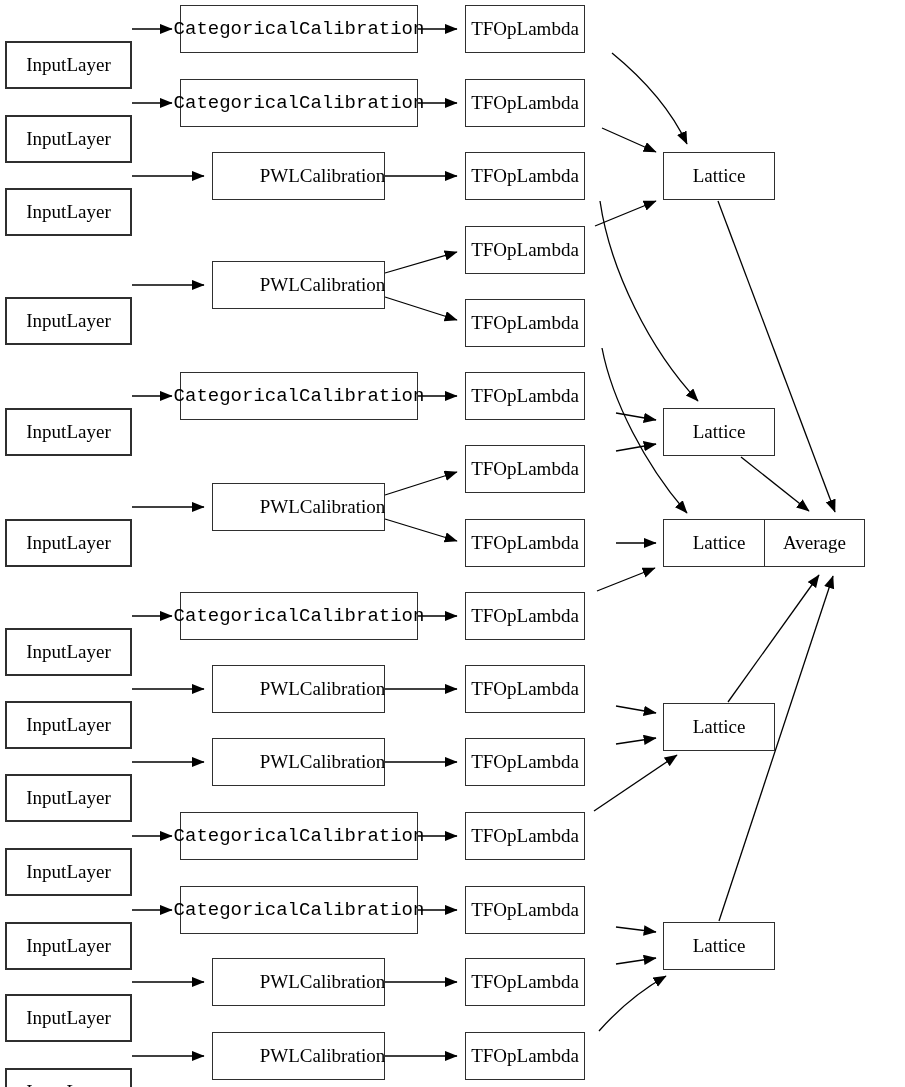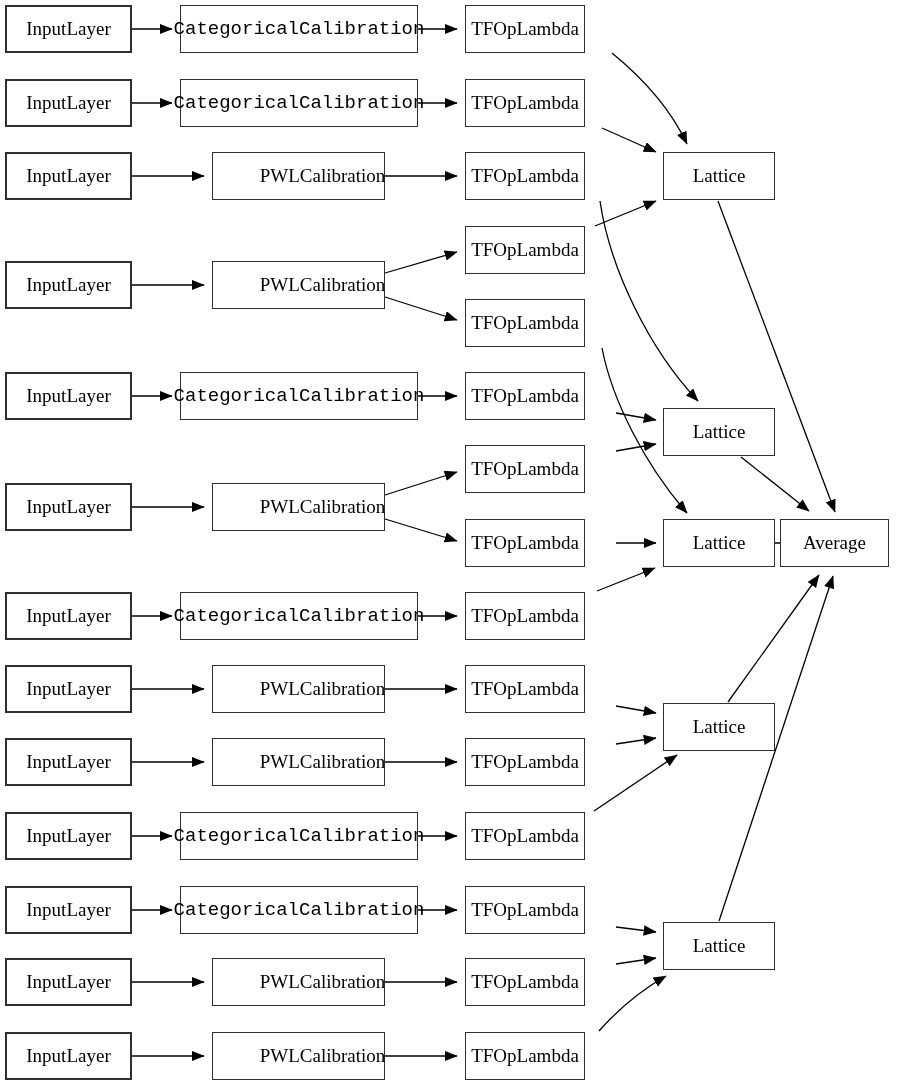--- a/index.html
+++ b/index.html
@@ -2,26 +2,26 @@
 <html><head>
 <meta charset="utf-8">
 <style>
   html,body{margin:0;padding:0;background:#ffffff;}
   .canvas{position:relative;width:905px;height:1087px;background:#ffffff;
           font-family:"Liberation Serif","DejaVu Serif",serif;overflow:hidden;}
   .edges{position:absolute;left:0;top:0;width:905px;height:1087px;}
   .n{position:absolute;height:48px;box-sizing:border-box;background:#ffffff;
      border:1.5px solid #2f2f2f;display:flex;align-items:center;justify-content:center;
      font-size:19px;color:#000000;white-space:nowrap;z-index:2;}
-  .inp{left:5px;width:127px;border-width:2px;}
+  .inp{left:5px;width:127px;border-width:2px;margin-top:36px;}
   .cat{left:180px;width:238px;font-family:Liberation Mono, monospace;}
   .pwl{left:212px;width:173px;padding-left:48px;}
   .tfop{left:465px;width:120px;}
   .lat{left:663px;width:112px;}
-  .avg{left:780px;width:109px;}
+  .avg{left:764px;width:101px;}
 </style>
 </head>
 <body>
 
 <div class="canvas">
 
   <svg class="edges" width="905" height="1087" viewBox="0 0 905 1087">
     <defs>
       <marker id="arw" markerWidth="11" markerHeight="9" refX="9.5" refY="4" orient="auto">
         <path d="M0,0 L10,4 L0,8 Z" fill="#000000"></path>

